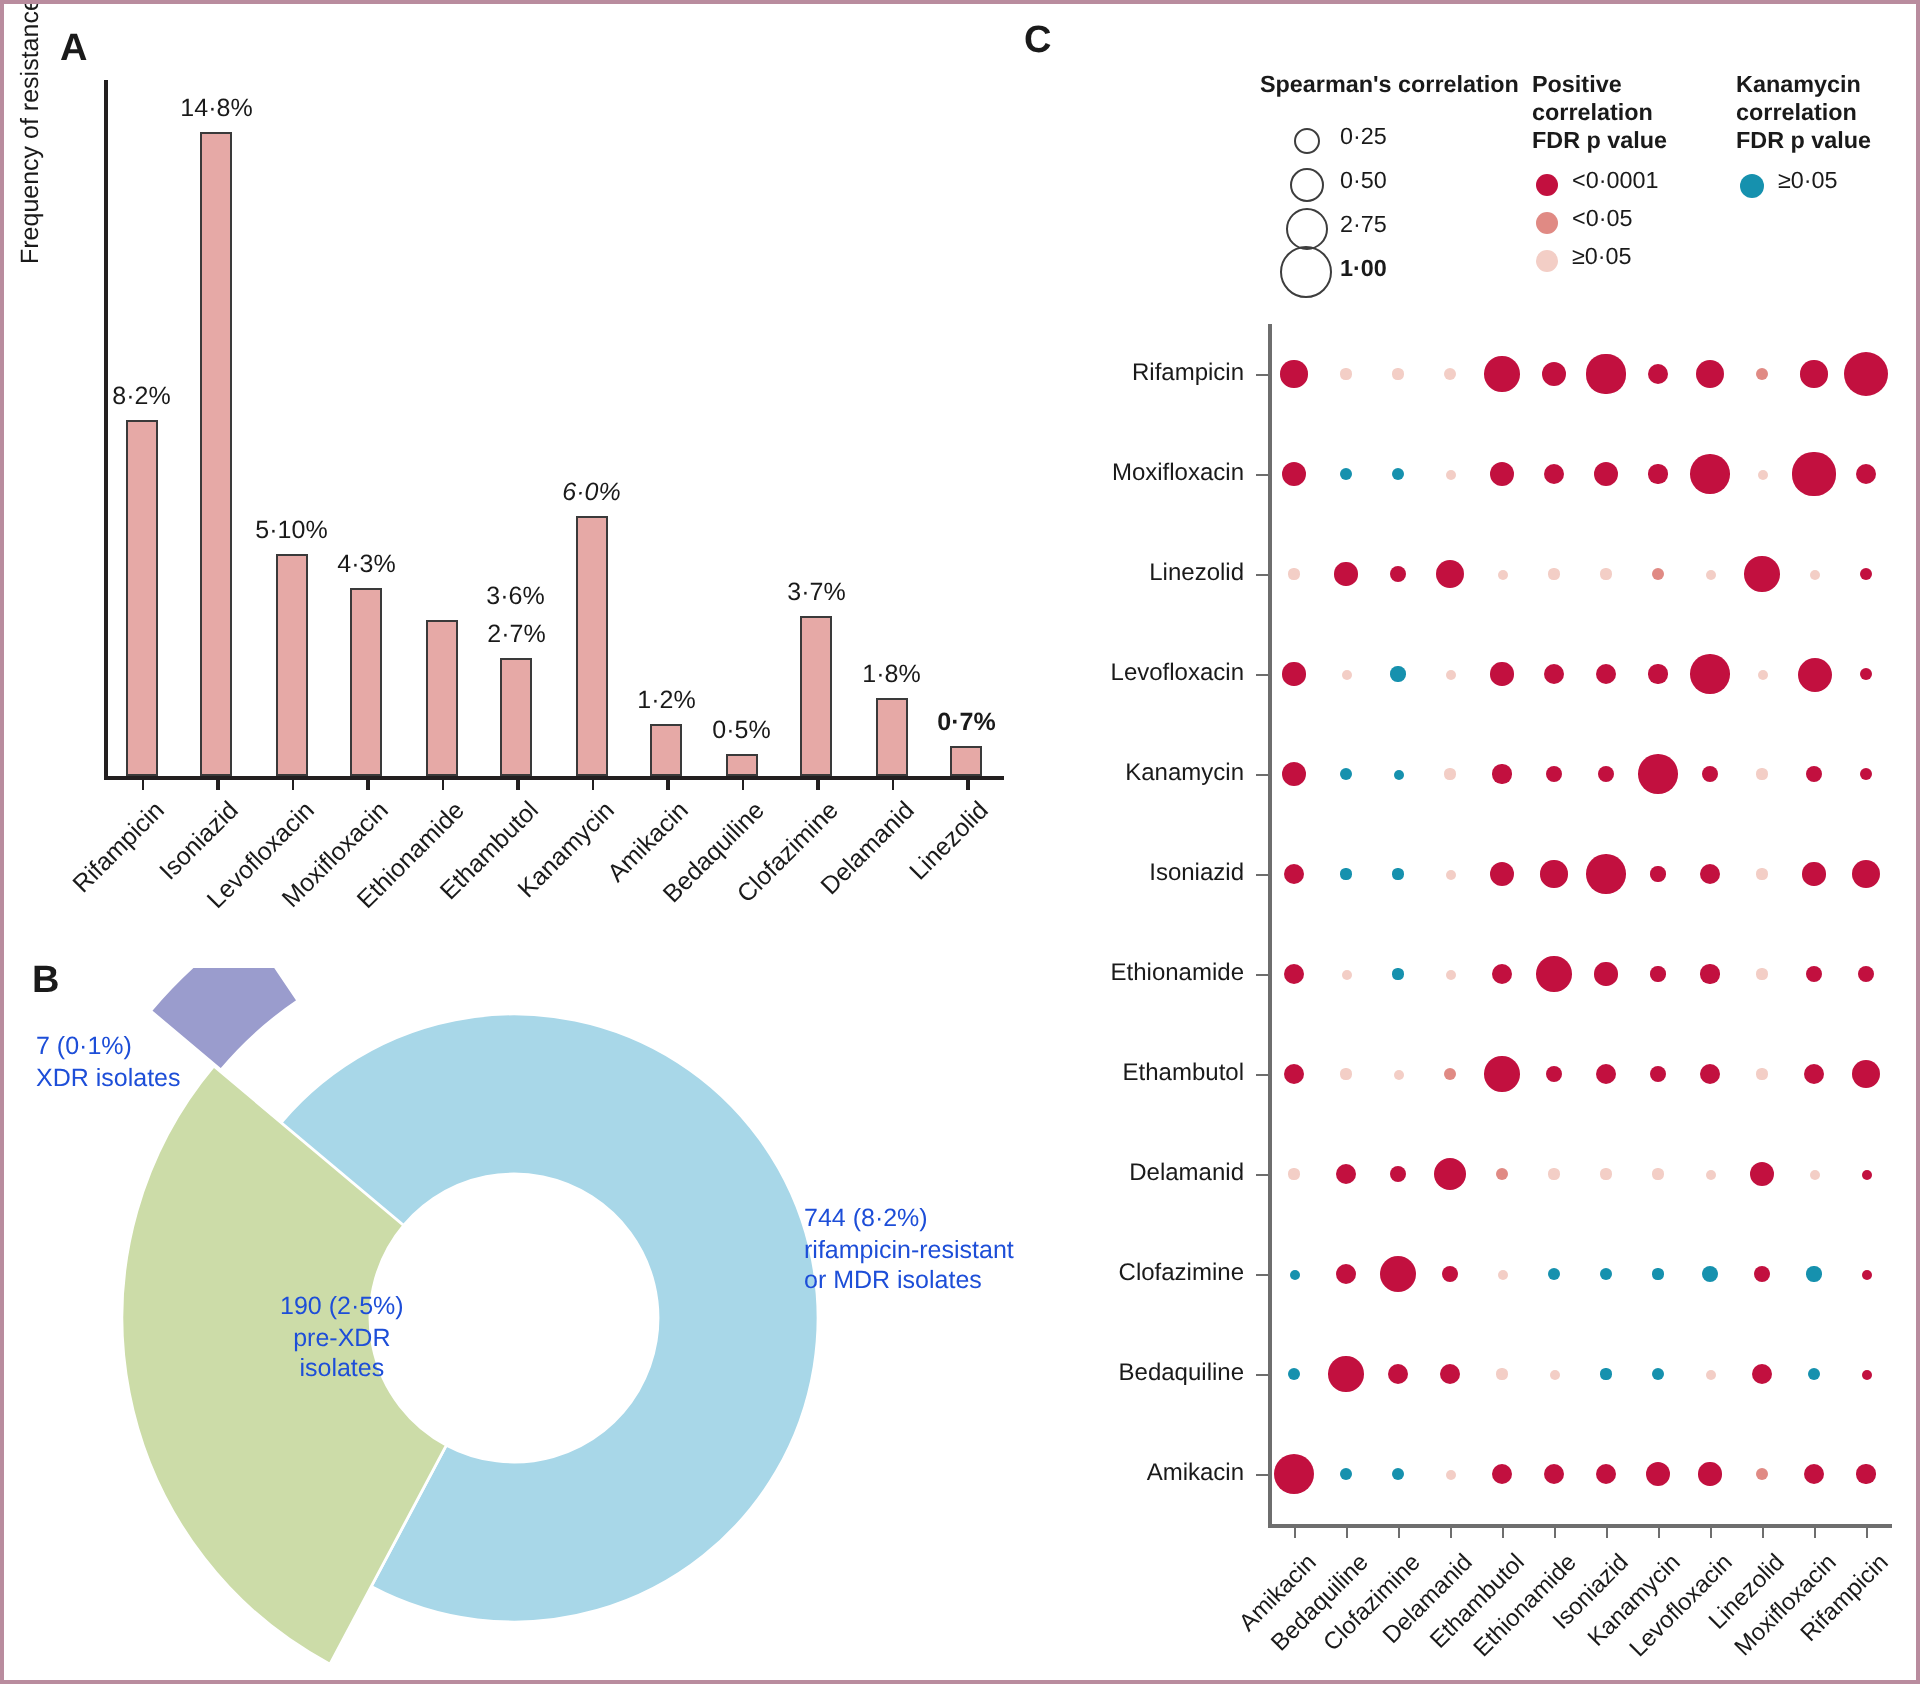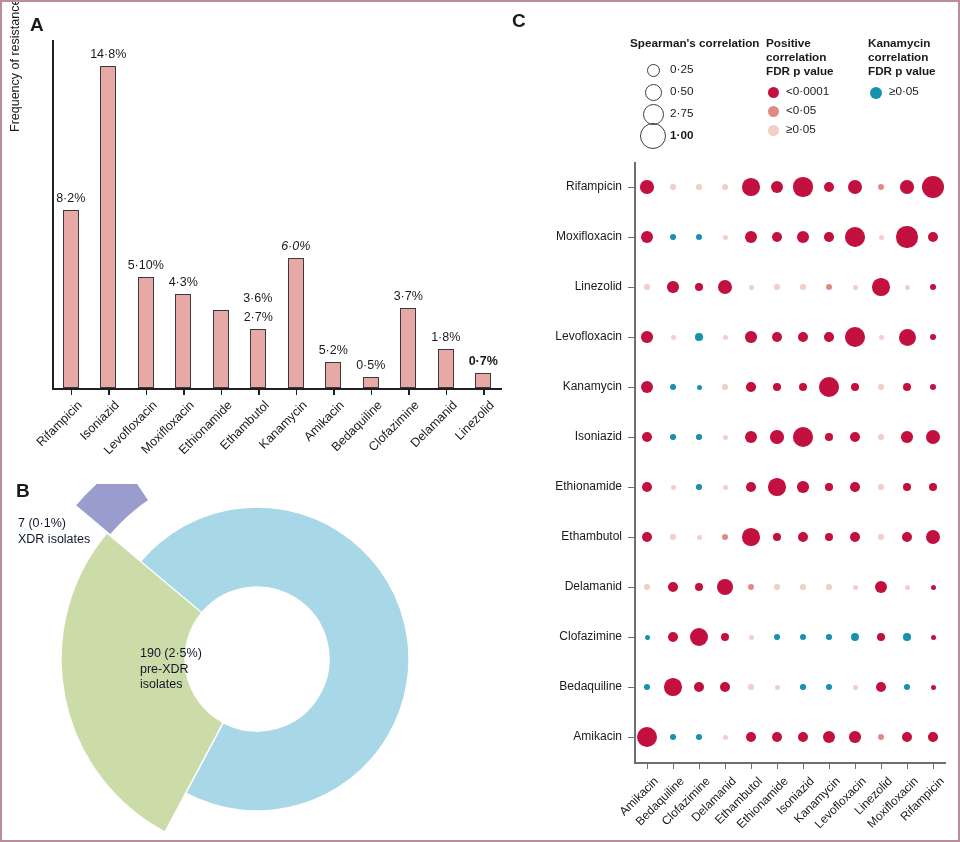--- a/index.html
+++ b/index.html
@@ -33,21 +33,21 @@
     text-align:center;
   }
   .catA{
     position:absolute;font-size:12.5px;color:#1a1a1a;white-space:nowrap;
     transform:rotate(-45deg);transform-origin:right top;text-align:right;
   }
 
   
   #panelB{position:absolute;left:0;top:472px;width:520px;height:370px;}
   #donutwrap{position:absolute;left:10px;top:10px;width:500px;height:350px;}
-  .donut-lab{position:absolute;font-size:12.5px;color:#0f172a;line-height:1.25;}
+  .donut-lab{position:absolute;font-size:12.5px;color:#1d4ed8;line-height:1.25;}
 
   
   #panelC{position:absolute;left:500px;top:0;width:460px;height:842px;}
   #legendC{position:absolute;left:128px;top:34px;width:330px;height:128px;}
   .lg-title{
     position:absolute;font-size:11.7px;font-weight:bold;color:#1a1a1a;
     line-height:1.2;white-space:nowrap;
   }
   .lg-txt{position:absolute;font-size:11.7px;color:#1a1a1a;white-space:nowrap;}
   .lg-ring{position:absolute;border:1.5px solid #3d3d3d;border-radius:50%;background:transparent;}
@@ -101,21 +101,21 @@
         <div class="catA" style="left: 72.75px; width: 100px; top: 358px;">Ethionamide</div>
         <div class="barA" style="left: 198.25px; width: 16px; height: 58.725px; background: rgb(230, 169, 166); border-color: rgb(58, 58, 58);"></div>
         <div class="barA-lab" style="left: 176.25px; width: 60px; top: 270.275px;">2·7%</div>
         <div class="tickA" style="left: 206.25px;"></div>
         <div class="catA" style="left: 110.25px; width: 100px; top: 358px;">Ethambutol</div>
         <div class="barA" style="left: 235.75px; width: 16px; height: 130.5px; background: rgb(230, 169, 166); border-color: rgb(58, 58, 58);"></div>
         <div class="barA-lab" style="left: 213.75px; width: 60px; top: 198.5px; font-style: italic;">6·0%</div>
         <div class="tickA" style="left: 243.75px;"></div>
         <div class="catA" style="left: 147.75px; width: 100px; top: 358px;">Kanamycin</div>
         <div class="barA" style="left: 273.25px; width: 16px; height: 26.1px; background: rgb(230, 169, 166); border-color: rgb(58, 58, 58);"></div>
-        <div class="barA-lab" style="left: 251.25px; width: 60px; top: 302.9px;">5·2%</div>
+        <div class="barA-lab" style="left: 251.25px; width: 60px; top: 302.9px;">1·2%</div>
         <div class="tickA" style="left: 281.25px;"></div>
         <div class="catA" style="left: 185.25px; width: 100px; top: 358px;">Amikacin</div>
         <div class="barA" style="left: 310.75px; width: 16px; height: 10.875px; background: rgb(230, 169, 166); border-color: rgb(58, 58, 58);"></div>
         <div class="barA-lab" style="left: 288.75px; width: 60px; top: 318.125px;">0·5%</div>
         <div class="tickA" style="left: 318.75px;"></div>
         <div class="catA" style="left: 222.75px; width: 100px; top: 358px;">Bedaquiline</div>
         <div class="barA" style="left: 348.25px; width: 16px; height: 80.475px; background: rgb(230, 169, 166); border-color: rgb(58, 58, 58);"></div>
         <div class="barA-lab" style="left: 326.25px; width: 60px; top: 248.525px;">3·7%</div>
         <div class="tickA" style="left: 356.25px;"></div>
         <div class="catA" style="left: 260.25px; width: 100px; top: 358px;">Clofazimine</div>
@@ -133,21 +133,25 @@
   <div id="panelB">
     <div class="panel-letter" style="left:14px;top:6px;">B</div>
     <div id="donutwrap">
       <svg width="500" height="350" viewBox="0 0 500 350">
         <g id="donut-slices">
             <path d="M 120.48888926807328 87.81638167464095 A 152 152 0 1 1 173.64032245654465 309.2080341145569 L 211.1980474794159 238.57222668584274 A 72 72 0 1 0 186.0210528111926 133.70249658272468 Z" fill="#a8d7e8" stroke="#ffffff" stroke-width="1.4"></path>
             <path d="M 152.98357369396547 348.05772820034974 A 196 196 0 0 1 94.8552891486803 49.013628501438305 L 189.84480009543358 128.71929210256917 A 72 72 0 0 0 211.1980474794159 238.57222668584274 Z" fill="#ccdca8" stroke="#ffffff" stroke-width="1.4"></path>
             <path d="M 63.26290555824394 21.414405599858554 A 232 232 0 0 1 111.25246275663349 -21.79558578563396 L 136.97533631628787 16.34014255189794 A 186 186 0 0 0 98.50094994171695 50.982635645439345 Z" fill="#9a9ccd" stroke="#ffffff" stroke-width="1.4"></path>
           </g>
       </svg>
-    <div class="donut-lab" style="left: 128px; top: 162px; ">
+    <div class="donut-lab" style="left: 390px; top: 118px; text-align: left;">
+          <div>744 (8·2%)</div>
+          <div>rifampicin-resistant</div>
+          <div>or MDR isolates</div>
+        </div><div class="donut-lab" style="left: 128px; top: 162px; text-align: center;">
           <div>190 (2·5%)</div>
           <div>pre-XDR</div>
           <div>isolates</div>
         </div><div class="donut-lab" style="left: 6px; top: 32px; text-align: left;">
           <div>7 (0·1%)</div>
           <div>XDR isolates</div>
         </div></div>
   </div>
 
   <div id="panelC">

